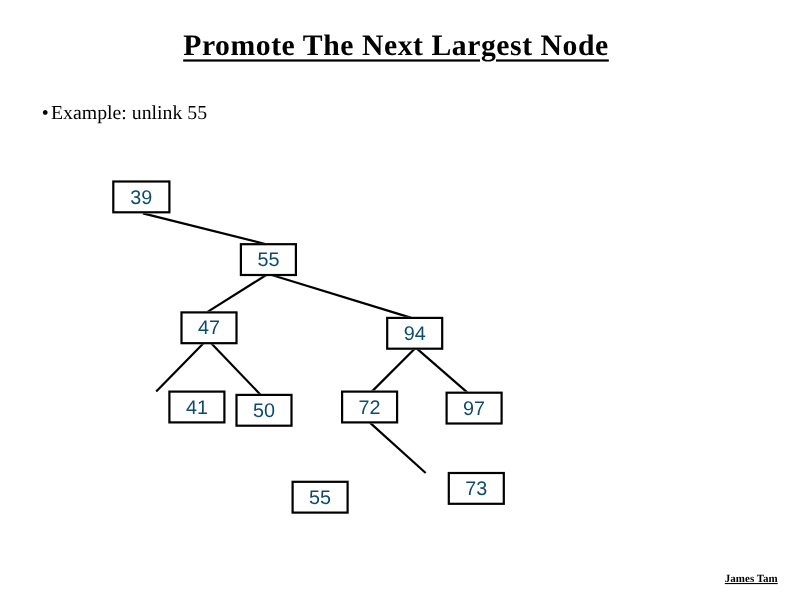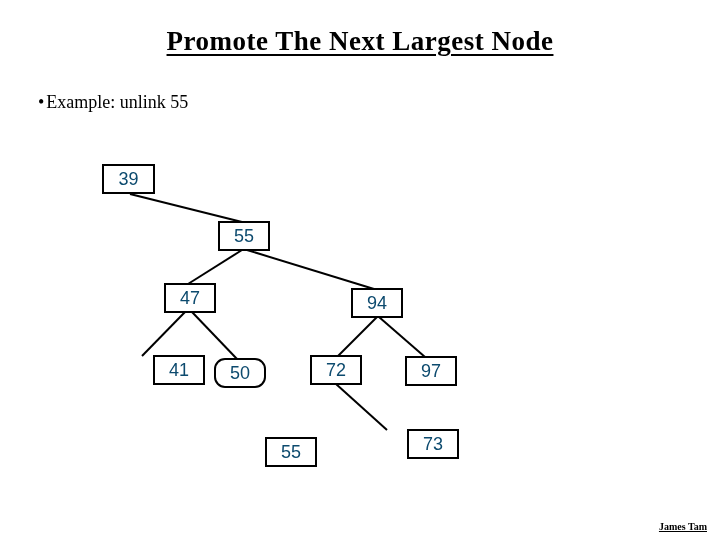--- a/index.html
+++ b/index.html
@@ -67,21 +67,21 @@
     justify-content: center;
     font-family: "Liberation Sans", sans-serif;
     font-size: 18px;
     color: #0c4a6e;
   }
   .node-39  { left: 102px; top: 164px; width: 53px; }
   .node-55  { left: 218px; top: 221px; }
   .node-47  { left: 164px; top: 283px; }
   .node-94  { left: 351px; top: 288px; }
   .node-41  { left: 113px; top: 355px; margin-left: 40px; }
-  .node-50  { left: 214px; top: 358px; border-radius: 11px; }
+  .node-50  { left: 214px; top: 358px; }
   .node-72  { left: 310px; top: 355px; justify-content: center; }
   .node-97  { left: 405px; top: 356px; }
   .node-55u { left: 265px; top: 437px; }
   .node-73  { left: 360px; top: 429px; margin-left: 47px; }
   .footer-credit {
     position: absolute;
     top: 521px;
     right: 13px;
     font-family: "Liberation Serif", serif;
     font-size: 10px;

